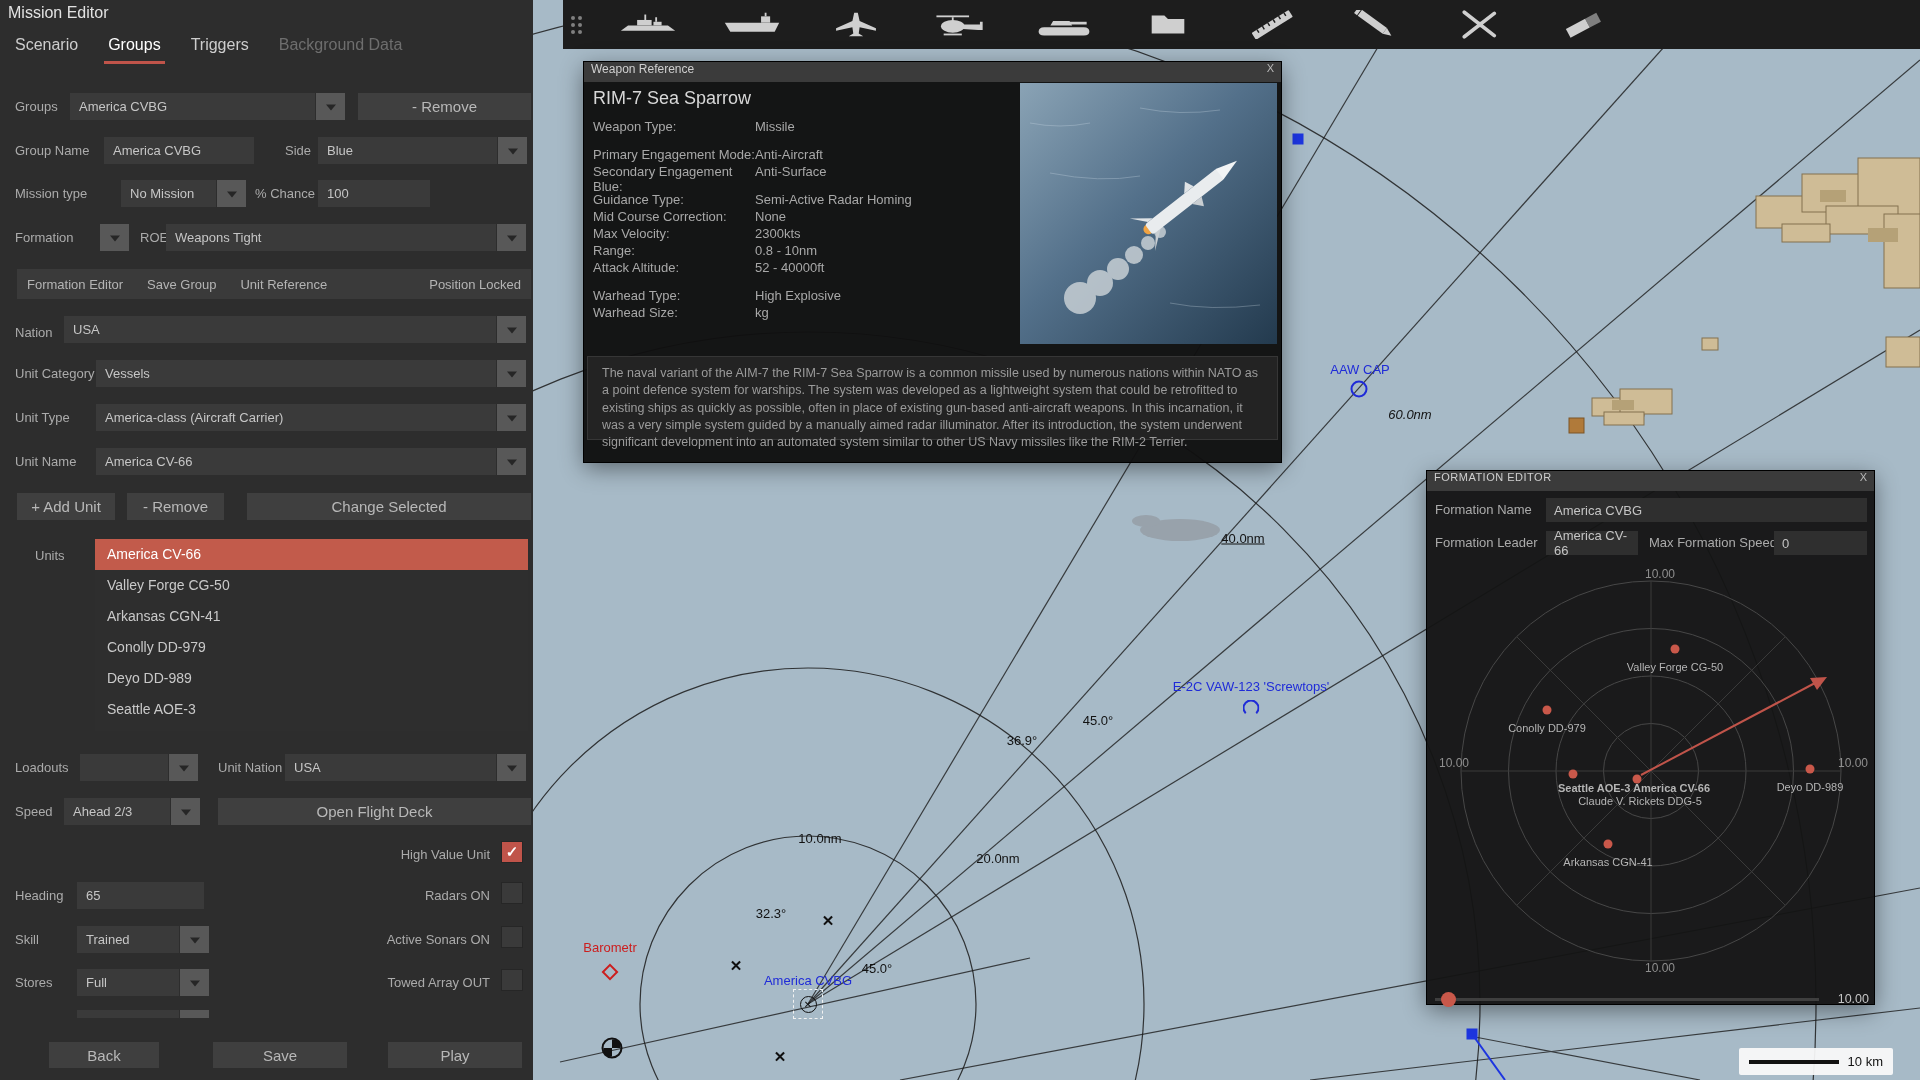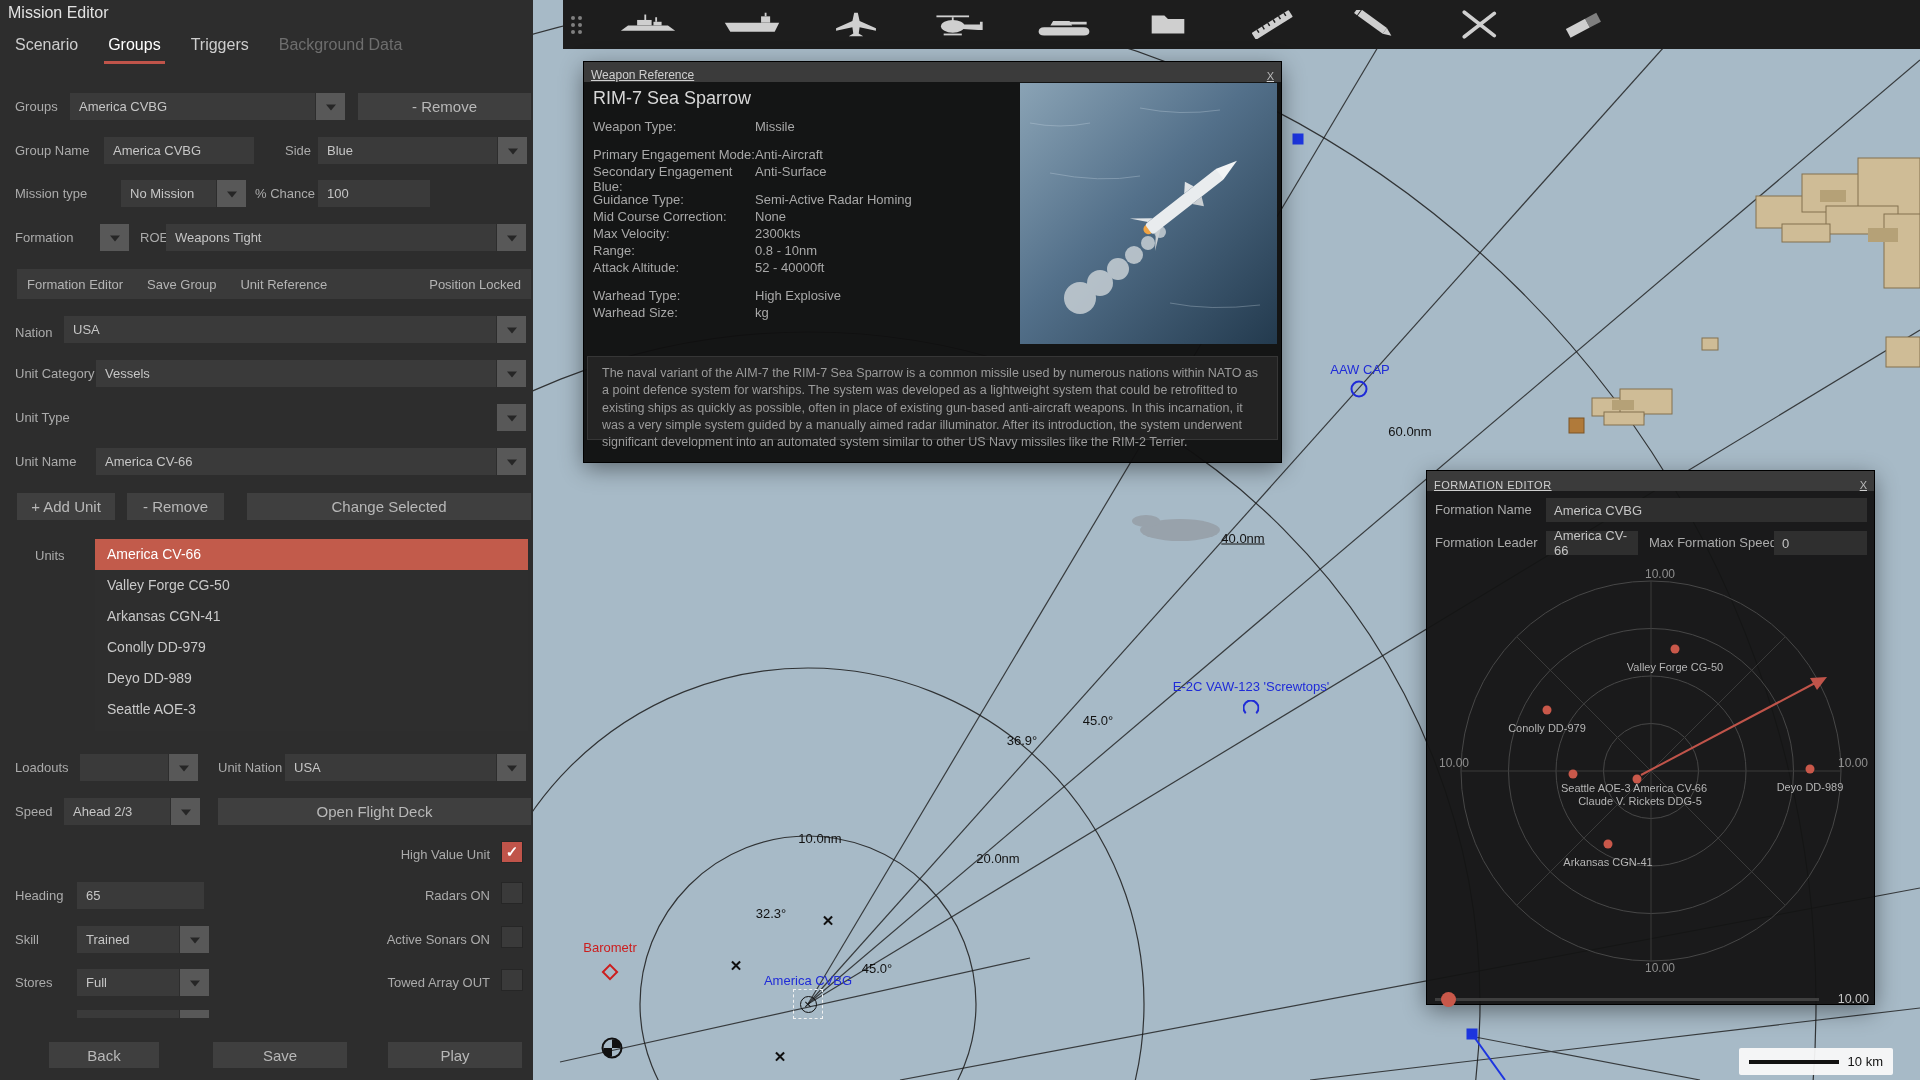--- a/index.html
+++ b/index.html
@@ -62,22 +62,22 @@
   .unit-row { height: 31px; line-height: 31px; padding-left: 12px; font-size: 14px; color: #c9c9c9; background: #2e2e2e; cursor: pointer; }
   .unit-row.selected { background: #c25b4b; color: #ffffff; }
   .cb { position: absolute; width: 22px; height: 22px; background: #3a3a3a; border: 1px solid #262626; cursor: pointer; }
   .cb.checked { background: #c0544a; }
   .cb.checked::after { content: "✓"; position:absolute; inset:0; display:flex; align-items:center; justify-content:center;
     color:#fff; font-size: 15px; font-weight: bold; }
   .clip-stub { position: absolute; overflow: hidden; }
 
   
   .window { position: absolute; z-index: 20; box-shadow: 0 0 0 1px #000, 0 6px 22px rgba(0,0,0,.45); }
-  .titlebar { height: 20px; background: #3b3b3b; display: flex; align-items: flex-end; justify-content: space-between;
-    padding: 0 7px; font-size: 12px; color: #cfcfcf; cursor: move; text-decoration: underline; }
+  .titlebar { height: 20px; background: #3b3b3b; display: flex; align-items: flex-start; justify-content: space-between;
+    padding: 0 7px; font-size: 12px; color: #cfcfcf; cursor: move; }
   .titlebar .close { cursor: pointer; color: #b9b9b9; font-size: 11px; }
 
   
   #weapon-ref { background: rgba(16,16,16,.97); }
   .wr-heading { position: absolute; left: 9px; top: 26px; font-size: 18px; color: #d8d8d8; }
   .wr-specs { position: absolute; left: 9px; top: 57px; width: 420px; }
   .spec-row { display: flex; height: 17px; font-size: 13px; color: #a8a8a8; }
   .spec-row.gap { margin-top: 11px; }
   .spec-label { width: 162px; }
   .spec-value { flex: 1; }
@@ -207,21 +207,21 @@
       <g fill="#98a2ab">
         <ellipse cx="1180" cy="530" rx="40" ry="11"></ellipse>
           <ellipse cx="1146" cy="521" rx="14" ry="6"></ellipse>
       </g>
     </g>
   </svg>
   <div id="map-overlays">
       <div class="m-label" style="left: 820px; top: 838px;">10.0nm</div>
       <div class="m-label" style="left: 998px; top: 858px;">20.0nm</div>
       <div class="m-label" style="left: 1243px; top: 538px; text-decoration: underline;">40.0nm</div>
-      <div class="m-label" style="left: 1410px; top: 431px;">60.0nm</div>
+      <div class="m-label" style="left: 1410px; top: 414px; font-style: italic;">60.0nm</div>
       <div class="m-label" style="left: 771px; top: 913px;">32.3°</div>
       <div class="m-label" style="left: 1022px; top: 740px;">36.9°</div>
       <div class="m-label" style="left: 1098px; top: 720px;">45.0°</div>
       <div class="m-label" style="left: 877px; top: 968px;">45.0°</div>
       <div class="m-label blue" style="left: 1360px; top: 369px;">AAW CAP</div>
       <div class="m-label blue" style="left: 1251px; top: 686px;">E-2C VAW-123 'Screwtops'</div>
       <div class="m-label blue" style="left: 808px; top: 980px;">America CVBG</div>
       <div class="m-label red" style="left: 610px; top: 947px;">Barometr</div>
       <div class="sym sym-square" style="left: 1298px; top: 139px;"></div>
       <div class="sym sym-square" style="left: 1472px; top: 1034px;"></div>
@@ -346,20 +346,21 @@
 
   <div class="lbl" style="left:15px;top:325px">Nation</div>
   <div class="val" style="left:64px;top:316px;width:432px">USA</div>
   <div class="arrowbtn" style="left:497px;top:316px"></div>
 
   <div class="lbl" style="left:15px;top:366px">Unit Category</div>
   <div class="val" style="left:96px;top:360px;width:400px">Vessels</div>
   <div class="arrowbtn" style="left:497px;top:360px"></div>
 
   <div class="lbl" style="left:15px;top:410px">Unit Type</div>
+  <div class="val" style="left:96px;top:404px;width:400px">America-class (Aircraft Carrier)</div>
   <div class="arrowbtn" style="left:497px;top:404px"></div>
 
   <div class="lbl" style="left:15px;top:454px">Unit Name</div>
   <div class="val" style="left:96px;top:448px;width:400px">America CV-66</div>
   <div class="arrowbtn" style="left:497px;top:448px"></div>
 
   <div class="btn" style="left:17px;top:493px;width:98px">+ Add Unit</div>
   <div class="btn" style="left:127px;top:493px;width:97px">- Remove</div>
   <div class="btn" style="left:247px;top:493px;width:284px">Change Selected</div>
 
@@ -536,21 +537,21 @@
   <div class="f-axis" style="left:426px;top:292px">10.00</div>
   <div style="position:absolute;inset:0">
       <div class="f-dot" style="left: 248px; top: 178px;"></div>
       <div class="f-dot" style="left: 120px; top: 239px;"></div>
       <div class="f-dot" style="left: 146px; top: 303px;"></div>
       <div class="f-dot" style="left: 210px; top: 308px;"></div>
       <div class="f-dot" style="left: 383px; top: 298px;"></div>
       <div class="f-dot" style="left: 181px; top: 373px;"></div>
       <div class="f-label" style="left: 248px; top: 196px;">Valley Forge CG-50</div>
       <div class="f-label" style="left: 120px; top: 257px;">Conolly DD-979</div>
-      <div class="f-label" style="left: 207px; top: 317px;">Seattle AOE-3 America CV-66</div>
+      <div class="f-label" style="left: 207px; top: 317px; font-weight: bold;">Seattle AOE-3 America CV-66</div>
       <div class="f-label" style="left: 213px; top: 330px;">Claude V. Rickets DDG-5</div>
       <div class="f-label" style="left: 383px; top: 316px;">Deyo DD-989</div>
       <div class="f-label" style="left: 181px; top: 391px;">Arkansas CGN-41</div>
     </div>
 
   <div class="f-track"></div>
   <div class="f-handle"></div>
   <div class="f-slider-label">10.00</div>
 </div>
 

